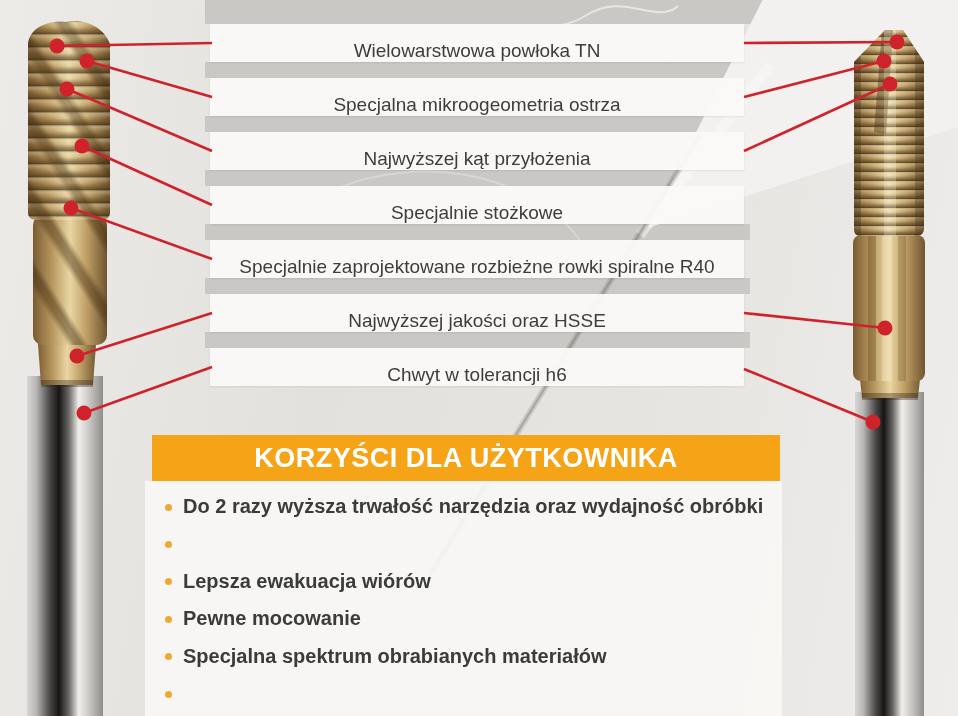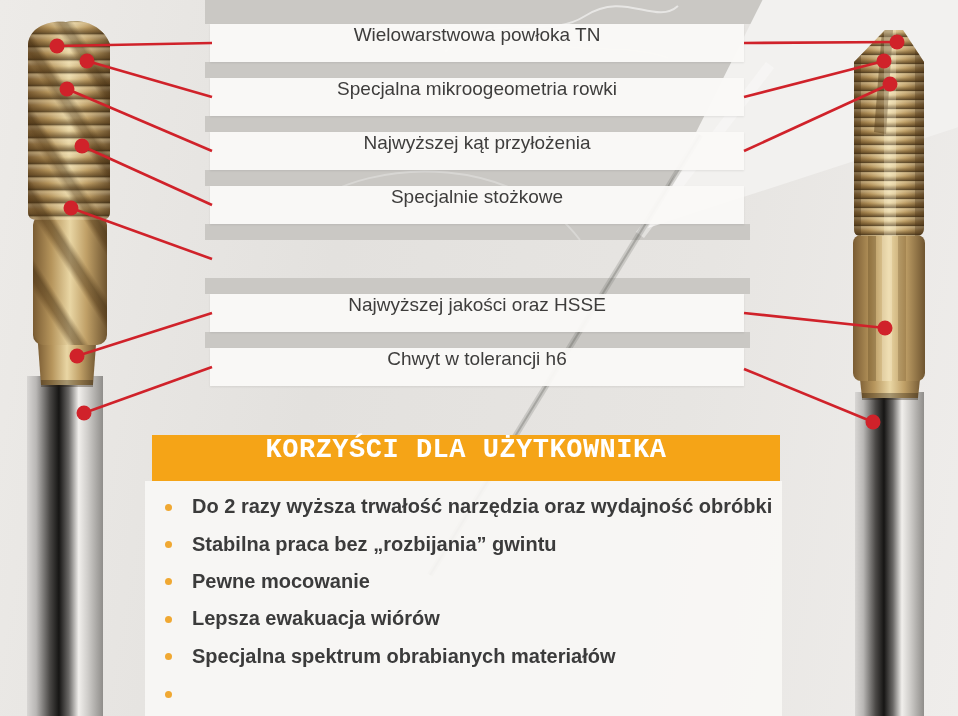--- a/index.html
+++ b/index.html
@@ -22,42 +22,42 @@
   .s3{top:170px;height:16px;width:545px;}
   .s4{top:224px;height:16px;width:545px;}
   .s5{top:278px;height:16px;width:545px;}
   .s6{top:332px;height:16px;width:545px;}
   .bg-decor{position:absolute;left:0;top:0;z-index:2;pointer-events:none;}
   
   .callout-box{
     position:absolute;left:210px;width:534px;height:38px;z-index:4;
     background:rgba(250,249,247,.95);
     box-shadow:0 1px 2px rgba(0,0,0,.08);
-    display:flex;align-items:flex-start;justify-content:center;
+    display:flex;align-items:flex-end;justify-content:center;
     font-size:19px;color:#3e3d3c;white-space:nowrap;
   }
   .b0{top:24px}.b1{top:78px}.b2{top:132px}.b3{top:186px}
   .b4{top:240px}.b5{top:294px}.b6{top:348px}
   .tool{position:absolute;top:14px;z-index:4;}
   .tool-left{left:20px;}
   .tool-right{left:846px;}
   .connectors{position:absolute;left:0;top:0;z-index:6;pointer-events:none;}
   
   .benefits-header{
     position:absolute;left:152px;top:435px;width:628px;height:46px;z-index:5;
     background:var(--accent-orange);
     color:#ffffff;font-size:27px;font-weight:700;letter-spacing:.5px;
-    display:flex;align-items:flex-start;justify-content:center;font-family:Liberation Mono, monospace;
+    display:flex;align-items:center;justify-content:center;
   }
   .benefits-panel{
     position:absolute;left:145px;top:481px;width:637px;height:235px;z-index:5;
     background:rgba(248,247,245,.92);
   }
   .benefits-list{list-style:none;margin:0;padding:7px 0 0 20px;}
-  .benefit-item{display:flex;align-items:center;height:37.4px;gap:9px;}
+  .benefit-item{display:flex;align-items:center;height:37.4px;}
   .bullet{
     width:7px;height:7px;border-radius:50%;flex:0 0 7px;
     background:var(--bullet-orange);margin-right:11px;margin-top:1px;
   }
   .benefit-text{font-size:20px;font-weight:700;color:var(--text-dark);white-space:nowrap;}
 </style>
 </head>
 <body>
 
 <div class="canvas">
@@ -81,27 +81,30 @@
       <path d="M445,52 C485,8 545,42 585,16 S655,26 678,6"></path>
       <path d="M520,30 C560,60 620,40 668,58" opacity="0.7"></path>
       <path d="M300,210 C380,150 520,160 580,240" opacity="0.5"></path>
     </g>
   </svg>
 
   <div class="callout-box b0">
       <span>Wielowarstwowa powłoka TN</span>
     </div>
   <div class="callout-box b1">
-      <span>Specjalna mikroogeometria rowki</span>
+      <span>Specjalna mikroogeometria ostrza</span>
     </div>
   <div class="callout-box b2">
       <span>Najwyższej kąt przyłożenia</span>
     </div>
   <div class="callout-box b3">
       <span>Specjalnie stożkowe</span>
+    </div>
+  <div class="callout-box b4">
+      <span>Specjalnie zaprojektowane rozbieżne rowki spiralne R40</span>
     </div>
   <div class="callout-box b5">
       <span>Najwyższej jakości oraz HSSE</span>
     </div>
   <div class="callout-box b6">
       <span>Chwyt w tolerancji h6</span>
     </div>
 
   <svg class="tool tool-left" width="130" height="702" viewBox="0 0 130 702">
     <defs>
@@ -232,29 +235,28 @@
     <span>KORZYŚCI DLA UŻYTKOWNIKA</span>
   </div>
   <div class="benefits-panel">
     <ul class="benefits-list">
       <li class="benefit-item">
           <span class="bullet"></span>
           <span class="benefit-text">Do 2 razy wyższa trwałość narzędzia oraz wydajność obróbki</span>
         </li>
       <li class="benefit-item">
           <span class="bullet"></span>
-          <span class="benefit-text">Stabilna praca bez „rozbijania” gwintu</span>
+        </li>
+      <li class="benefit-item">
+          <span class="bullet"></span>
+          <span class="benefit-text">Lepsza ewakuacja wiórów</span>
         </li>
       <li class="benefit-item">
           <span class="bullet"></span>
           <span class="benefit-text">Pewne mocowanie</span>
-        </li>
-      <li class="benefit-item">
-          <span class="bullet"></span>
-          <span class="benefit-text">Lepsza ewakuacja wiórów</span>
         </li>
       <li class="benefit-item">
           <span class="bullet"></span>
           <span class="benefit-text">Specjalna spektrum obrabianych materiałów</span>
         </li>
       <li class="benefit-item">
           <span class="bullet"></span>
         </li>
     </ul>
   </div>

